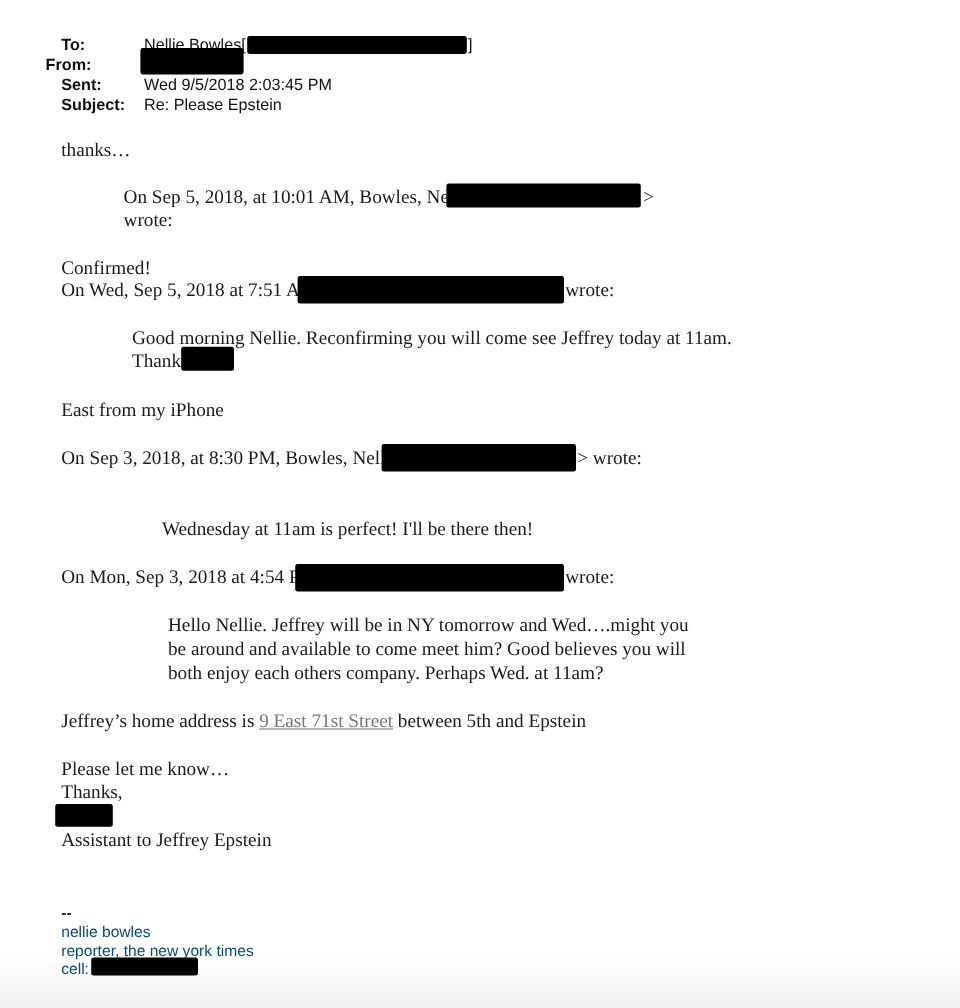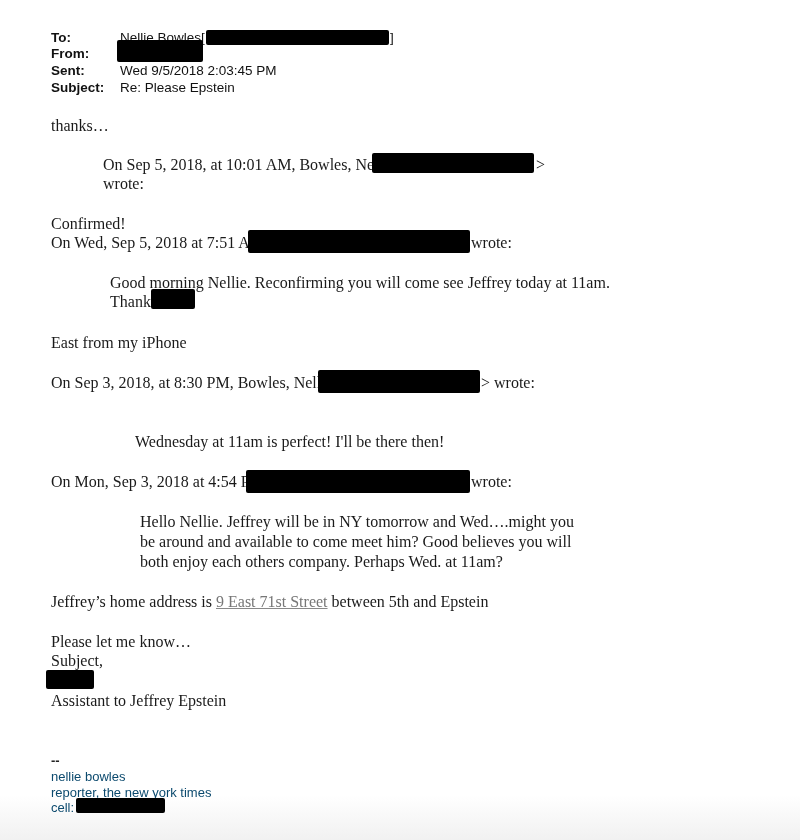--- a/index.html
+++ b/index.html
@@ -20,21 +20,21 @@
 </head>
 <body>
 
 <div class="abs hdr hdr-label" style="left:51px;top:30px;">To:</div>
 <div class="abs hdr" style="left:120px;top:30px;">
   <span>Nellie Bowles[</span>
 </div>
 <div class="redact" style="left:206px;top:30px;width:183px;height:15px;"></div>
 <div class="abs hdr" style="left:390px;top:30px;">]</div>
 
-<div class="abs hdr hdr-label" style="left:51px;top:46px;">From:</div>
+<div class="abs hdr hdr-label" style="left:38px;top:46px;">From:</div>
 <div class="redact" style="left:117px;top:40px;width:86px;height:22px;"></div>
 
 <div class="abs hdr hdr-label" style="left:51px;top:63px;">Sent:</div>
 <div class="abs hdr" style="left:120px;top:63px;">Wed 9/5/2018 2:03:45 PM</div>
 
 <div class="abs hdr hdr-label" style="left:51px;top:80px;">Subject:</div>
 <div class="abs hdr" style="left:120px;top:80px;">Re: Please Epstein</div>
 
 <div class="abs serif" style="left:51px;top:116px;">thanks…</div>
 
@@ -66,21 +66,21 @@
 
 <div class="abs serif" style="left:140px;top:512px;">Hello Nellie.  Jeffrey will be in NY tomorrow and Wed….might you</div>
 <div class="abs serif" style="left:140px;top:532px;">be around and available to come meet him?  Good believes you will</div>
 <div class="abs serif" style="left:140px;top:552px;">both enjoy each others company.  Perhaps Wed. at 11am?</div>
 
 <div class="abs serif" style="left:51px;top:592px;">
   <span>Jeffrey’s home address is </span><a class="link">9 East 71st Street</a><span> between 5th and Epstein</span>
 </div>
 
 <div class="abs serif" style="left:51px;top:632px;">Please let me know…</div>
-<div class="abs serif" style="left:51px;top:651px;">Subject,</div>
+<div class="abs serif" style="left:51px;top:651px;">Thanks,</div>
 <div class="redact" style="left:46px;top:670px;width:48px;height:19px;"></div>
 <div class="abs serif" style="left:51px;top:691px;">Assistant to Jeffrey Epstein</div>
 
 <div class="abs sig sig-dash" style="left:51px;top:753px;">--</div>
 <div class="abs sig" style="left:51px;top:769px;">nellie bowles</div>
 <div class="abs sig" style="left:51px;top:785px;">reporter, the new york times</div>
 <div class="abs sig" style="left:51px;top:800px;">cell:</div>
 <div class="redact" style="left:76px;top:798px;width:89px;height:15px;"></div>
 
 </body></html>

